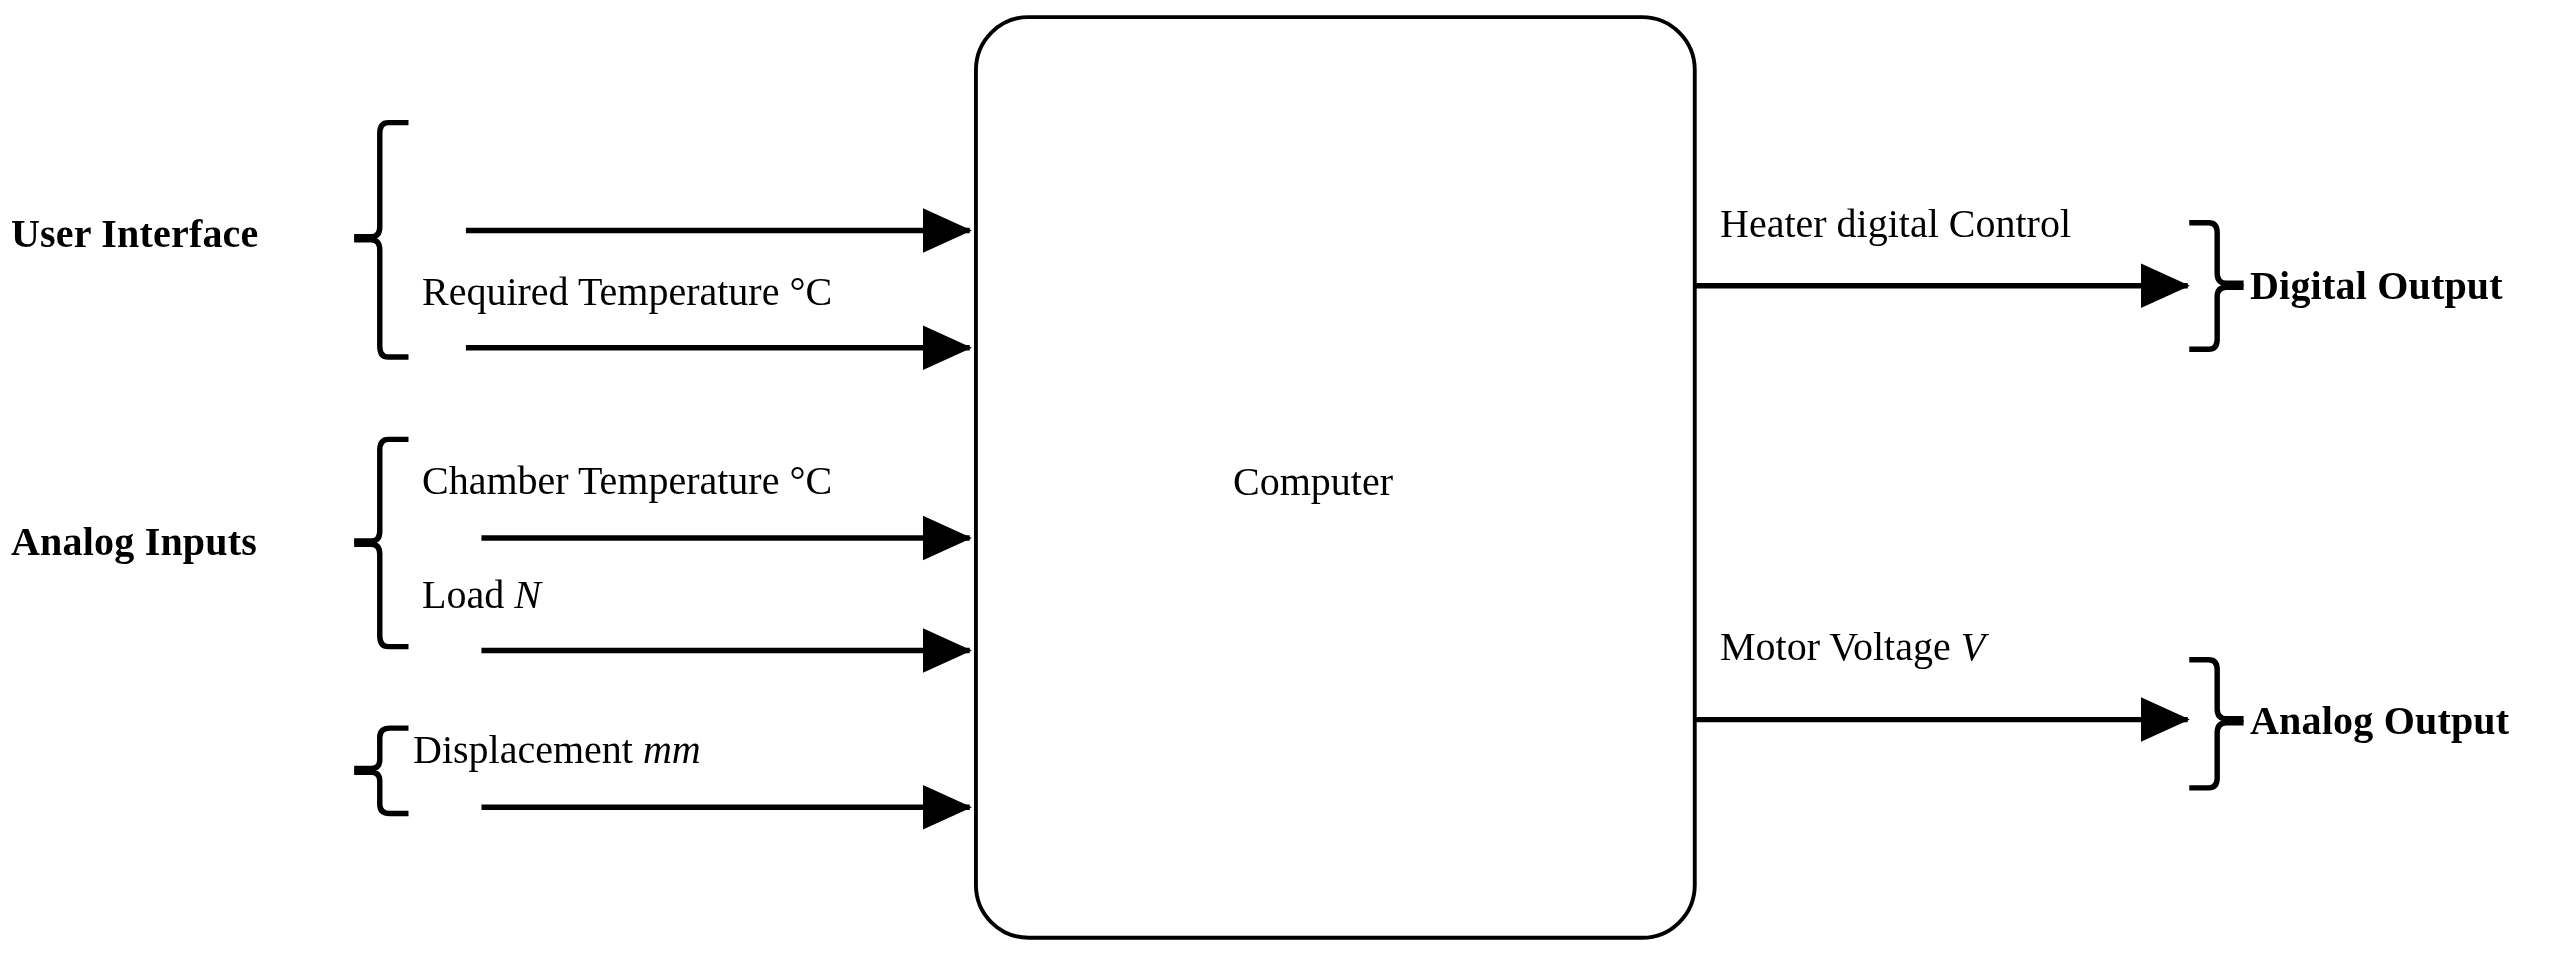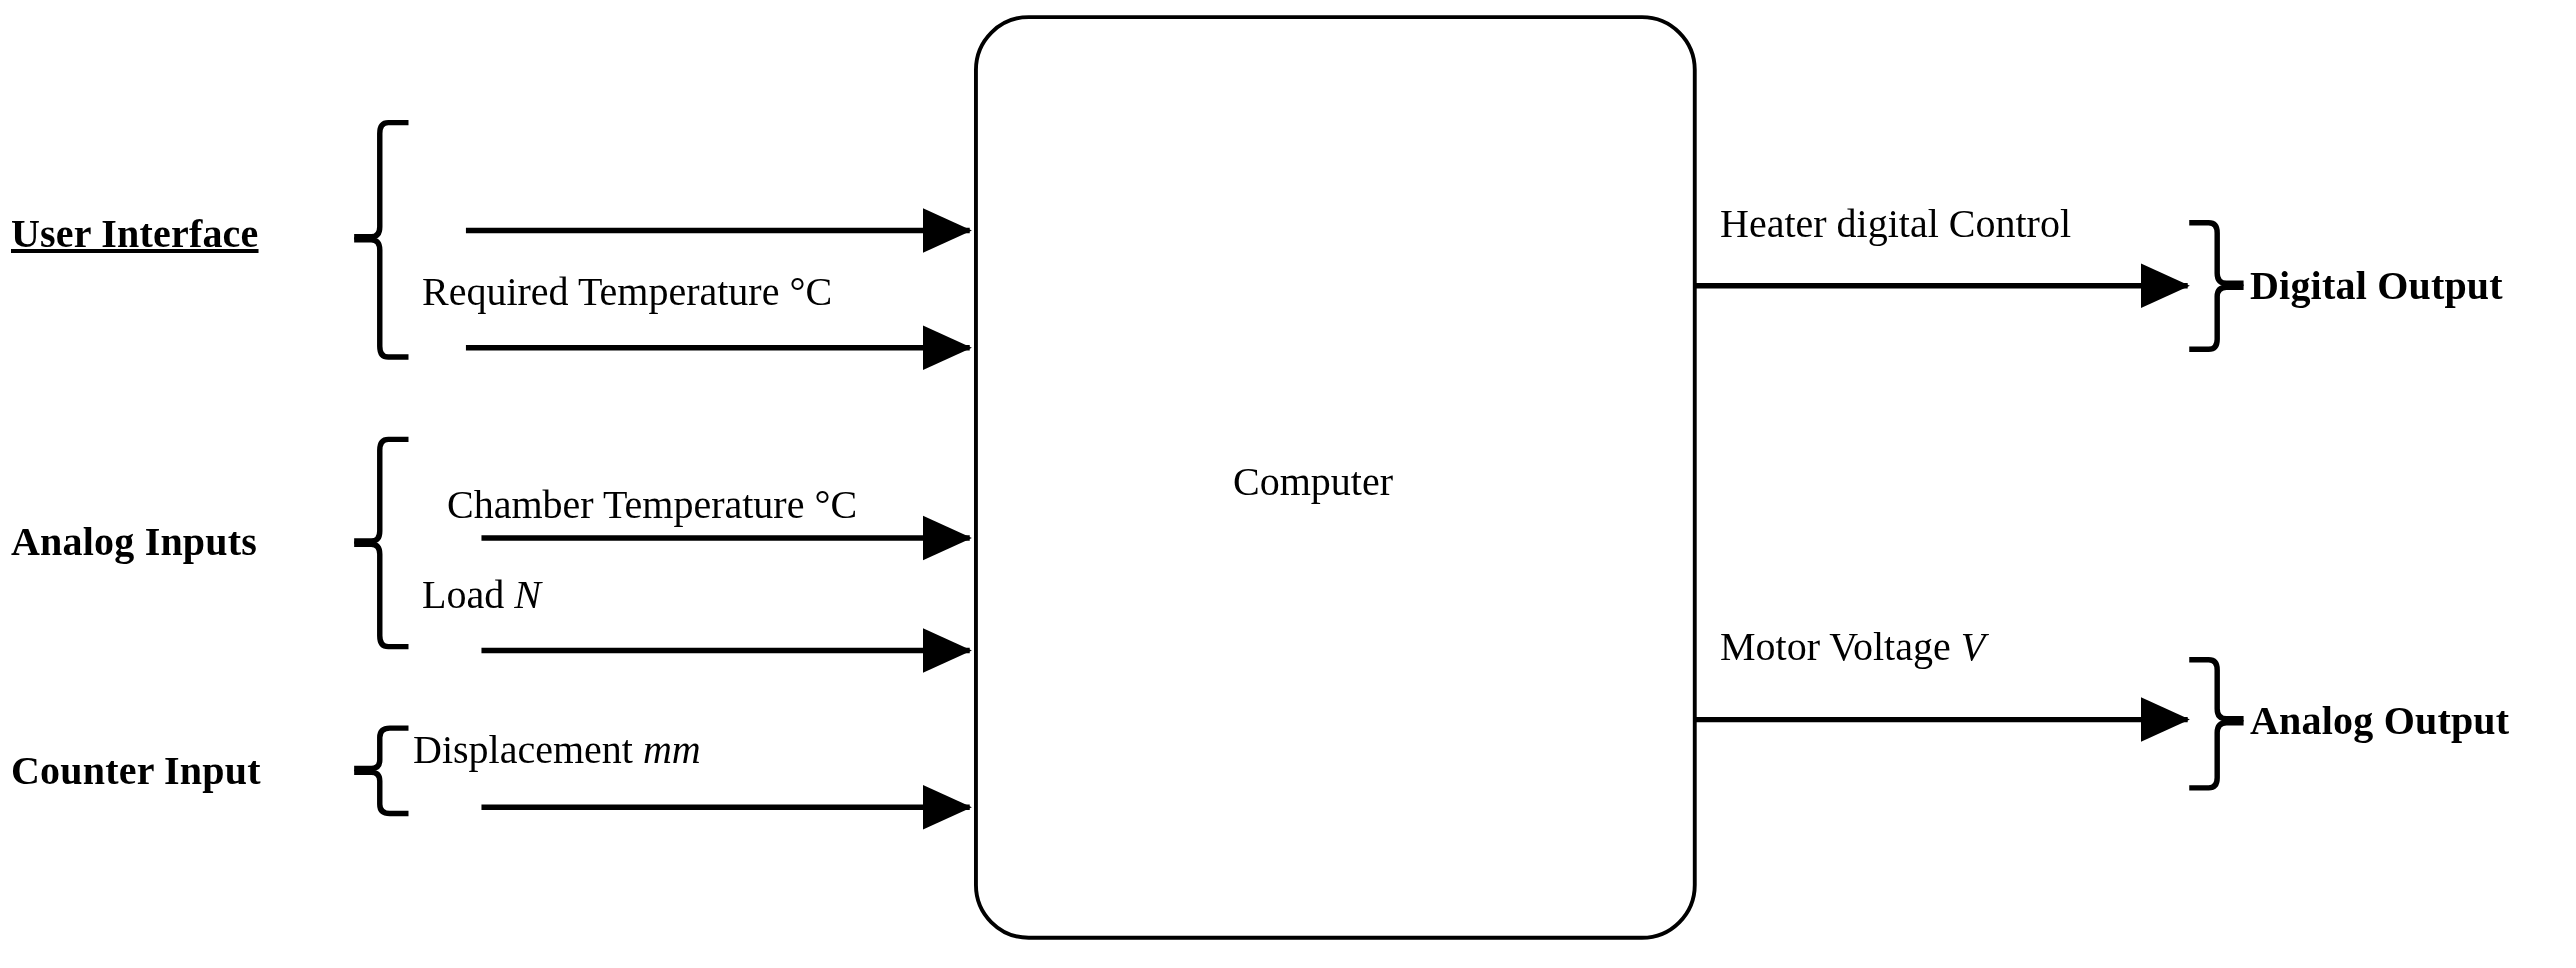--- a/index.html
+++ b/index.html
@@ -97,32 +97,31 @@
     <line x1="600" y1="297" x2="1249" y2="297" stroke="#000000" stroke-width="7" marker-end="url(#arrowhead)"></line>
     <line x1="600" y1="448" x2="1249" y2="448" stroke="#000000" stroke-width="7" marker-end="url(#arrowhead)"></line>
     <line x1="620" y1="693" x2="1249" y2="693" stroke="#000000" stroke-width="7" marker-end="url(#arrowhead)"></line>
     <line x1="620" y1="838" x2="1249" y2="838" stroke="#000000" stroke-width="7" marker-end="url(#arrowhead)"></line>
     <line x1="620" y1="1040" x2="1249" y2="1040" stroke="#000000" stroke-width="7" marker-end="url(#arrowhead)"></line>
 
     <line x1="2183" y1="368" x2="2818" y2="368" stroke="#000000" stroke-width="7" marker-end="url(#arrowhead)"></line>
     <line x1="2183" y1="927" x2="2818" y2="927" stroke="#000000" stroke-width="7" marker-end="url(#arrowhead)"></line>
   </svg>
 
-  <div class="lbl group-label" style="left:11px; top:214px;text-decoration:underline;">User Interface</div>
+  <div class="lbl group-label" style="left:11px; top:214px;">User Interface</div>
 
   <div class="lbl group-label" style="left:11px; top:522px;">Analog Inputs</div>
 
-  <div class="lbl group-label" style="left:11px; top:751px;">Counter Input</div>
 
 
   <div class="lbl signal-label" style="left:422px; top:272px;">
     <span>Required Temperature °C</span><span class="it"></span>
   </div>
 
-  <div class="lbl signal-label" style="left:422px; top:485px;margin-left:25px;">
+  <div class="lbl signal-label" style="left:422px; top:461px;">
     <span>Chamber Temperature °C</span><span class="it"></span>
   </div>
 
   <div class="lbl signal-label" style="left:422px; top:575px;">
     <span>Load </span><span class="it">N</span>
   </div>
 
   <div class="lbl signal-label" style="left:413px; top:730px;">
     <span>Displacement </span><span class="it">mm</span>
   </div>

